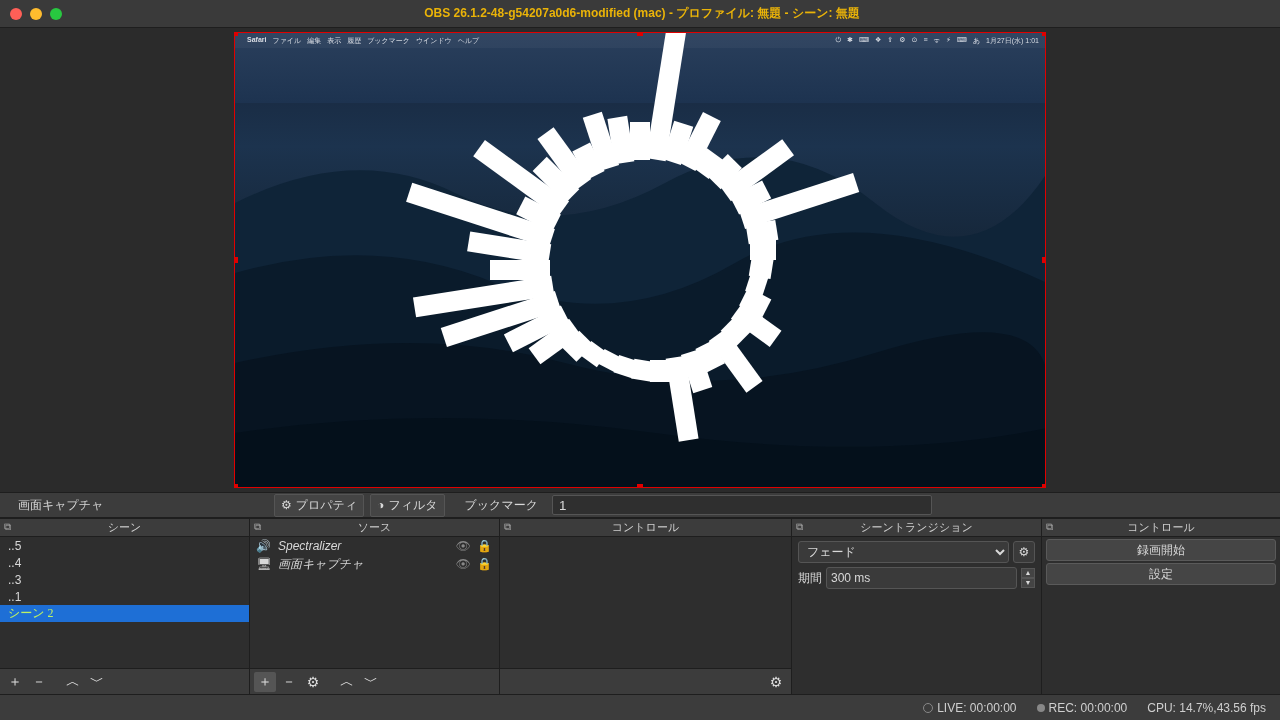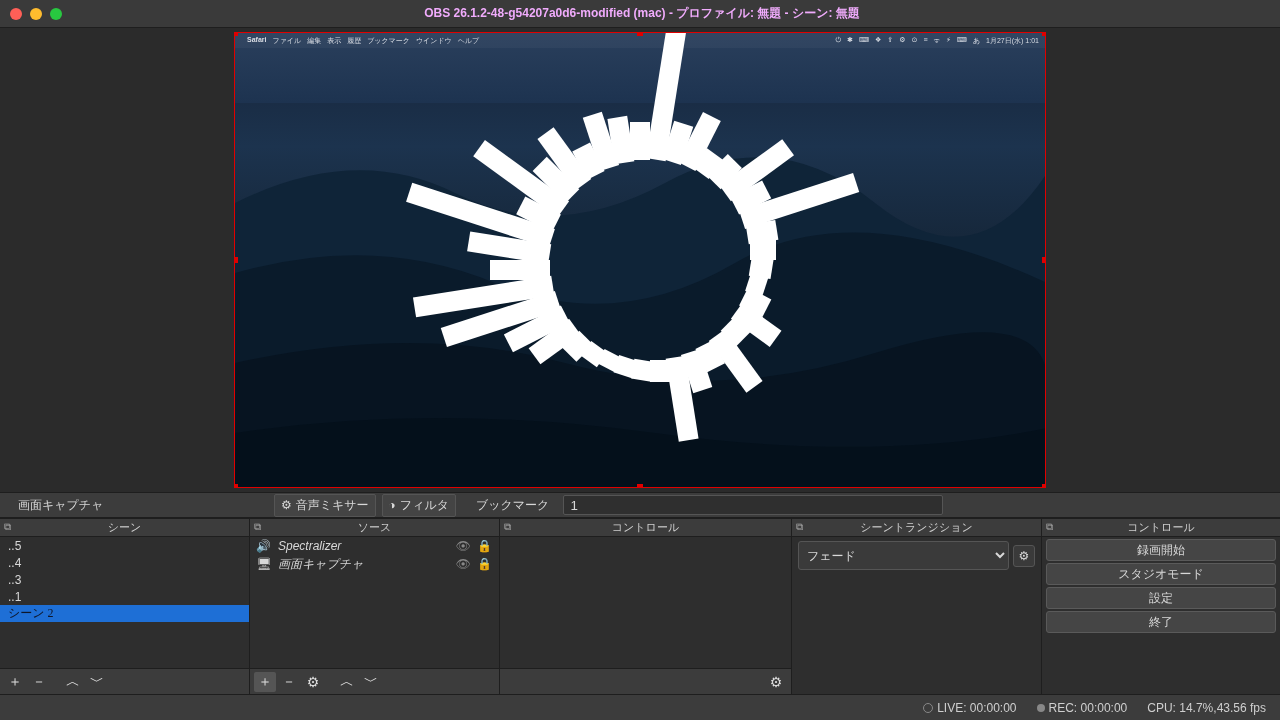--- a/index.html
+++ b/index.html
@@ -14,21 +14,21 @@
   
   .titlebar {
     height: 28px;
     background: #3a3a3a;
     display: flex; align-items: center;
     padding: 0 10px;
     border-bottom: 1px solid #1e1e1e;
   }
   .traffic-lights { display:flex; gap:8px; }
   .tl { width:12px; height:12px; border-radius:50%; }
-  .titlebar-title { flex:1; text-align:center; font-weight:600; color:#f0abfc; font-size:12px; }
+  .titlebar-title { flex:1; text-align:center; font-weight:600; color:#eab308; font-size:12px; }
 
   
   .preview-area {
     height: 464px;
     background: #2b2b2b;
     display:flex; align-items:center; justify-content:center;
     position:relative;
   }
   .canvas {
     width: 812px; height: 456px;
@@ -88,33 +88,33 @@
     display:flex; align-items:center; justify-content:center;
   }
   .popicon { position:absolute; left:4px; top:2px; color:#aaa; font-size:10px;}
   .panel-body { flex:1; background:#2e2e2e; overflow:hidden;}
   .panel-footer { height:26px; background:#3c3c3c; border-top:1px solid #1e1e1e; display:flex; align-items:center; gap:2px; padding:0 4px;}
   .iconbtn { width:22px; height:20px; display:flex; align-items:center; justify-content:center; font-size:14px; color:#ddd; border-radius:2px; cursor:pointer;}
   .iconbtn.highlight{background:#555;}
 
   
   .list-row { height:17px; padding:0 8px; display:flex; align-items:center; font-size:12px;}
-  .list-row.selected{ background:#1e6fd6; color:#0f172a;font-family:Liberation Serif, serif;}
+  .list-row.selected{ background:#1e6fd6; color:#bef264;font-family:Liberation Serif, serif;}
   
   .src-row { height:18px; display:flex; align-items:center; gap:6px; padding:0 6px;}
   .src-icon{width:16px;text-align:center;}
   .src-name{flex:1;font-style:italic;}
   .src-eye,.src-lock{width:16px;text-align:center; color:#888;}
   .src-lock.locked{color:#666;}
   
   .trans-body{padding:4px 6px; display:flex; flex-direction:column; gap:4px;}
   .trans-row{display:flex; align-items:center; gap:4px;}
   select.dark, input.dark{
     background:#3a3a3a; color:#d8d8d8; border:1px solid #555; border-radius:3px;
-    height:29px; padding:0 4px; font-size:12px;
+    height:22px; padding:0 4px; font-size:12px;
   }
   .spinnerbtns{ display:flex; flex-direction:column;}
   .spinnerbtns div{ width:14px; height:10px; background:#444; border:1px solid #555; font-size:7px; text-align:center; line-height:8px;}
   .trans-gear{width:22px;height:22px;display:flex;align-items:center;justify-content:center;background:#3a3a3a;border:1px solid #555;border-radius:3px;}
   
   .controls-body{padding:2px 4px;display:flex;flex-direction:column;gap:2px;}
   .ctl-btn{height:22px;background:#454545;border:1px solid #5a5a5a;border-radius:3px;display:flex;align-items:center;justify-content:center;cursor:pointer;font-size:12px;}
 
   
   .statusbar{
@@ -230,21 +230,21 @@
     <div class="handle lm"></div>
     <div class="handle rm"></div>
   </div>
 </div>
 
 <div class="ctx-toolbar">
   <div class="ctx-label">画面キャプチャ</div>
   <div style="width:16px"></div>
   <div class="ctx-btn">
     <span>⚙</span>
-    <span>音声ミキサー</span>
+    <span>プロパティ</span>
   </div>
   <div class="ctx-btn">
     <span>◑</span>
     <span>フィルタ</span>
   </div>
   <div class="ctx-key">ブックマーク</div>
   <input class="ctx-input" value="1" style="">
 </div>
 
 <div class="panels">
@@ -316,33 +316,39 @@
       <span class="popicon">⧉</span>
       <span>シーントランジション</span>
     </div>
     <div class="panel-body trans-body">
       <div class="trans-row">
         <select class="dark" style="flex:1">
           <option>フェード</option>
         </select>
         <div class="trans-gear">⚙</div>
       </div>
+      <div class="trans-row">
+        <span>期間</span>
+        <input class="dark" style="flex: 1 1 0%;" value="300 ms">
+        <div class="spinnerbtns">
+            <div>▲</div>
+            <div>▼</div>
+          </div>
+      </div>
     </div>
   </div>
 
   <div class="panel" style="flex:1;border-right:none">
     <div class="panel-title">
       <span class="popicon">⧉</span>
       <span>コントロール</span>
     </div>
     <div class="panel-body controls-body" id="controls-body">
         <div class="ctl-btn">録画開始</div>
-        <div class="ctl-btn">スタジオモード</div>
         <div class="ctl-btn">設定</div>
-        <div class="ctl-btn">終了</div>
       </div>
   </div>
 
 </div>
 
 <div class="statusbar">
   <span><span class="ring"></span><span>LIVE: 00:00:00</span></span>
   <span><span class="dot"></span><span>REC: 00:00:00</span></span>
   <span><span>CPU: 14.7%,</span><span>43.56 fps</span></span>
 </div>

